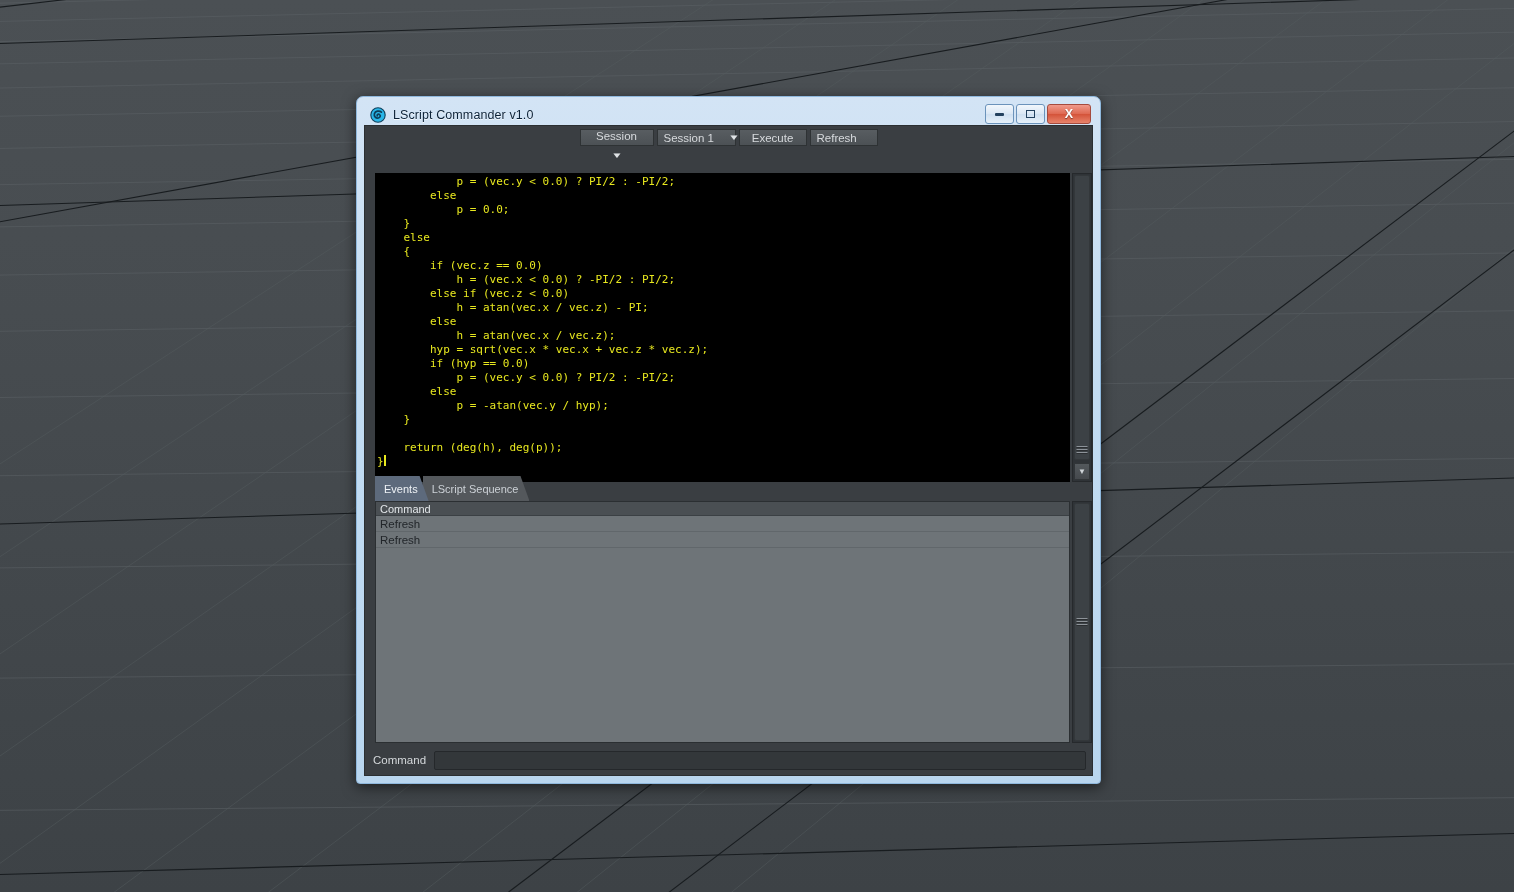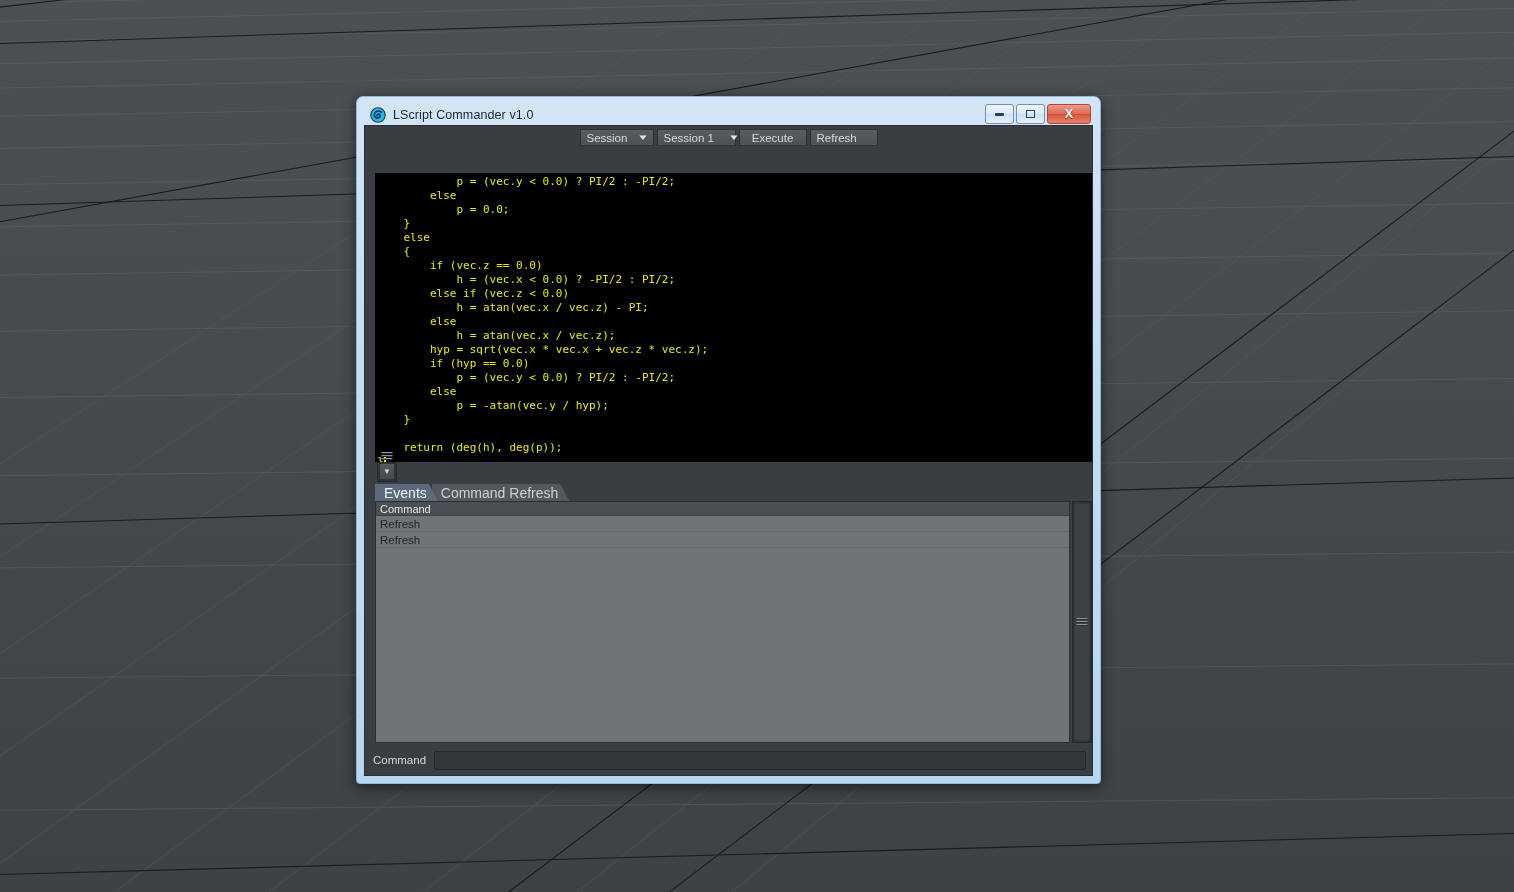--- a/index.html
+++ b/index.html
@@ -86,30 +86,29 @@
     color: #d7dadd;
     font-size: 11.5px;
     display: flex; align-items: center;
     padding: 0 6px;
     white-space: nowrap;
   }
   .tb-widget.dropdown { justify-content: space-between; gap: 10px; }
   .tb-widget .caret {
     font-size: 8px; line-height: 1; color: #dfe2e5; transform: scaleX(1.5);
   }
-  #tb-session { width: 74px; }
+  #tb-session { width: 74px; flex-direction: column; }
   #tb-session1 { width: 79px; gap: 16px; }
   #tb-execute { width: 68px; justify-content: center; }
   #tb-install { width: 68px; }
 
   
   #editor-wrap {
     position: absolute; left: 10px; right: 0px; top: 47px; height: 309px;
     display: flex;
-    flex-direction: column;
   }
   #code {
     flex: 1 1 auto;
     background: #000;
     color: #e8e81f;
     font-family: "DejaVu Sans Mono", monospace;
     font-size: 11px;
     line-height: 14px;
     padding: 2px 0 0 2px;
     white-space: pre;
@@ -150,22 +149,22 @@
     display: flex; align-items: center; justify-content: center;
     color: #cfd4d8; font-size: 8px;
   }
 
   
   #tabs {
     position: absolute; left: 10px; top: 358px; height: 17px;
     display: flex; align-items: flex-end;
   }
   .tab {
-    height: 17px;
-    font-size: 14px;
+    height: 25px;
+    font-size: 11px;
     color: #ccd1d6;
     display: flex; align-items: center;
     padding: 0 11px 0 9px;
     position: relative;
     background: #54585c;
     clip-path: polygon(0 0, calc(100% - 9px) 0, 100% 100%, 0 100%);
   }
   .tab.active { background: #5d6a7c; color: #eef2f6; z-index: 2; }
   .tab:not(.active) { margin-left: -6px; }
 
@@ -350,21 +349,21 @@
           <span>▼</span>
         </div>
       </div>
     </div>
 
     <div id="tabs">
       <div class="tab active">
         <span>Events</span>
       </div>
       <div class="tab">
-        <span>Command Refresh</span>
+        <span>LScript Sequence</span>
       </div>
     </div>
 
     <div id="events">
       <div id="events-table">
         <div id="events-header">
           <span>Command</span>
         </div>
         <div class="evt-row">
           <span>Refresh</span>

